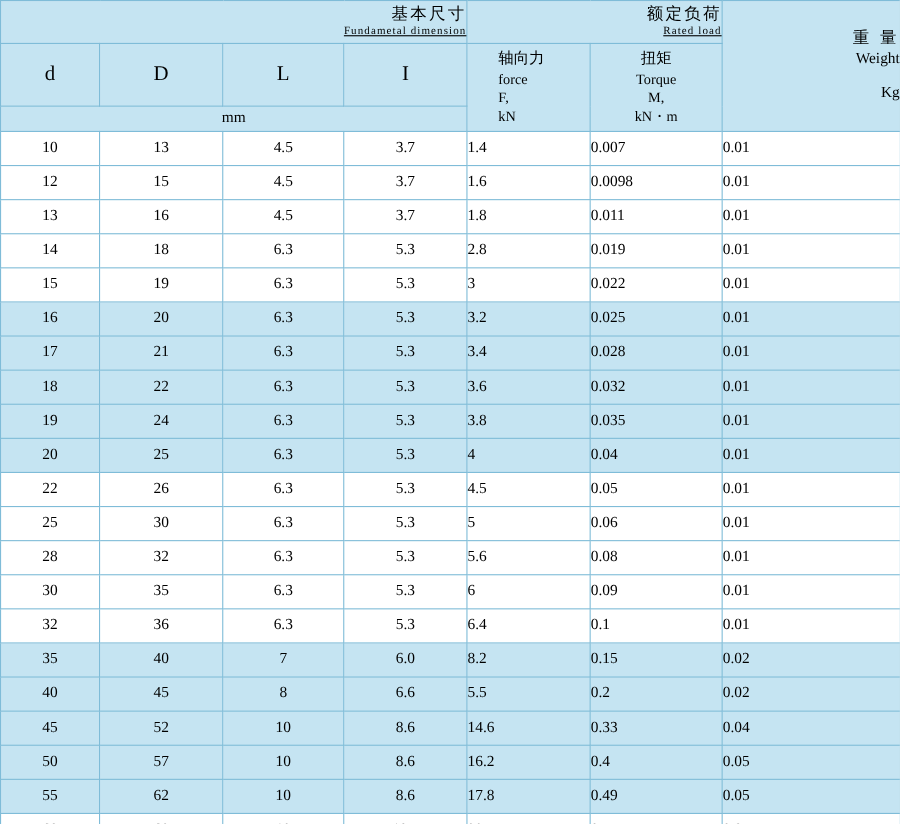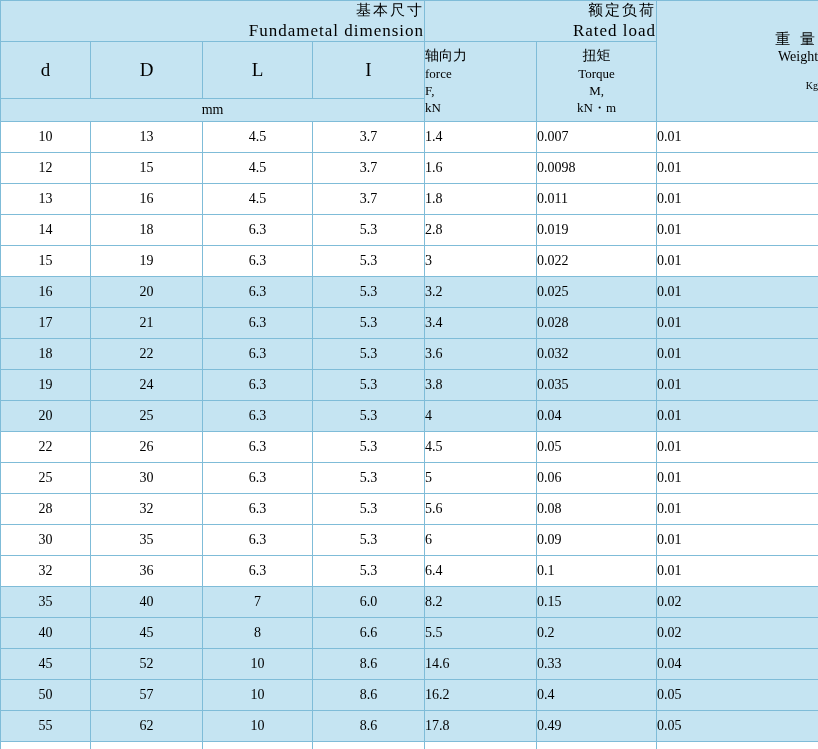--- a/index.html
+++ b/index.html
@@ -34,22 +34,23 @@
   }
   .hdr-top {
     height: 38px;
     font-size: 15px;
   }
   .hdr-cn {
     font-size: 15px;
     letter-spacing: 2px;
   }
   .hdr-en {
-    font-size: 17px;
+    font-size: 10px;
     letter-spacing: 1px;
+    text-decoration: underline;
   }
   .hdr-sub {
     height: 56px;
     font-size: 19px;
     text-align: center;
   }
   .hdr-sub-small {
     font-size: 13px;
     line-height: 1.32;
   }
@@ -60,21 +61,21 @@
     margin-top: 40px;
   }
   .hdr-weight-cn {
     font-size: 15px;
     letter-spacing: 3px;
   }
   .hdr-weight-en {
     font-size: 14px;
   }
   .hdr-weight-kg {
-    font-size: 10px;
+    font-size: 14px;
   }
   
   .cell {
     height: 30px;
     font-size: 14px;
     background: #ffffff;
   }
   tr.band .cell {
     background: #c5e4f2;
   }
@@ -122,21 +123,21 @@
         <span class="stack-line hdr-weight-cn">重 量</span>
         <span class="stack-line hdr-weight-en">Weight</span>
         <span class="stack-line hdr-weight-kg" style="margin-top:14px;">Kg</span>
       </th>
     </tr>
     <tr>
       <th class="hdr hdr-sub">d</th>
       <th class="hdr hdr-sub">D</th>
       <th class="hdr hdr-sub">L</th>
       <th class="hdr hdr-sub">I</th>
-      <th class="hdr hdr-sub" rowspan="2" style="text-align:left; margin-left:25px;">
+      <th class="hdr hdr-sub" rowspan="2" style="text-align:left; padding-left:28px;margin-left:25px;">
         <span class="stack-line hdr-sub-small" style="font-size:14px;">轴向力</span>
         <span class="stack-line hdr-sub-small">force</span>
         <span class="stack-line hdr-sub-small">F,</span>
         <span class="stack-line hdr-sub-small">kN</span>
       </th>
       <th class="hdr hdr-sub" rowspan="2">
         <span class="stack-line hdr-sub-small" style="font-size:14px;text-align:center;">扭矩</span>
         <span class="stack-line hdr-sub-small">Torque</span>
         <span class="stack-line hdr-sub-small">M,</span>
         <span class="stack-line hdr-sub-small">kN・m</span>

